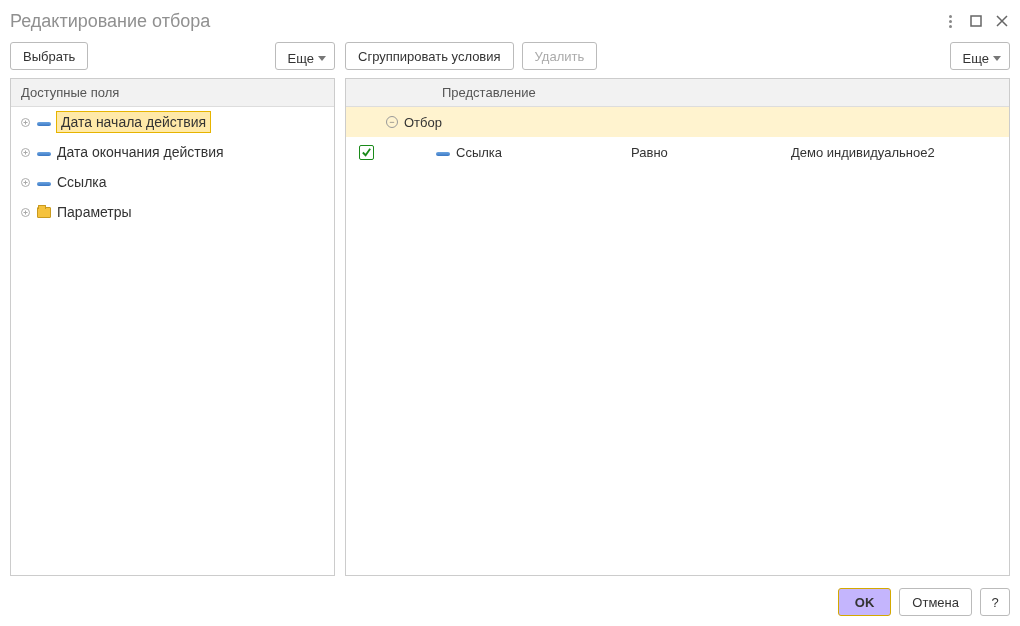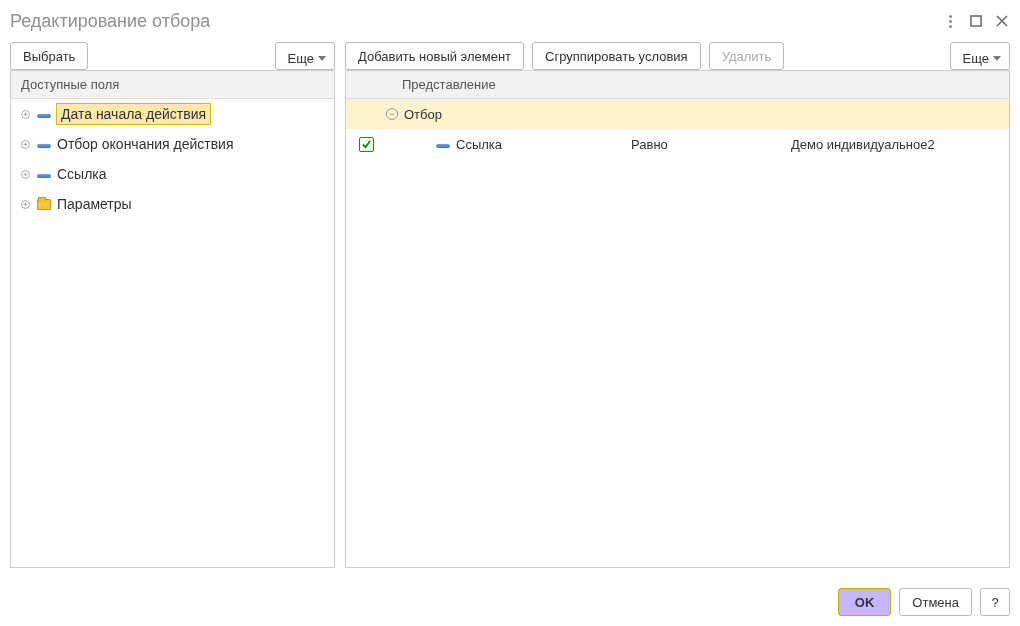--- a/index.html
+++ b/index.html
@@ -2,36 +2,36 @@
 <html><head>
 <meta charset="utf-8">
 <style>
   * { box-sizing: border-box; font-family: Arial, sans-serif; }
   body { margin: 0; background: #fff; font-size: 13px; color: #333; }
   .window { width: 1020px; height: 626px; position: relative; padding: 8px 10px; }
   .titlebar { display: flex; align-items: center; height: 26px; margin-bottom: 8px; }
   .title { font-size: 18px; color: #909090; flex: 1; }
   .title-btns { display: flex; gap: 10px; align-items: center; }
   .title-btn { width: 16px; height: 16px; display: flex; align-items: center; justify-content: center; cursor: pointer; color: #666; }
-  .toolbar-row { display: flex; gap: 10px; }
+  .toolbar-row { display: flex; gap: 10px; margin-bottom: 8px; }
   .toolbar-left { width: 325px; display: flex; gap: 8px; align-items: center; }
   .toolbar-right { flex: 1; display: flex; gap: 8px; align-items: center; }
   .btn {
     border: 1px solid #bbb; background: #fff; border-radius: 3px;
     padding: 5px 12px; font-size: 13px; color: #333; cursor: pointer;
     display: inline-flex; align-items: center; gap: 4px; height: 28px;
   }
   .btn-disabled { color: #aaa; cursor: default; }
   .btn-more { padding: 5px 8px 0 12px; }
   .spacer { flex: 1; }
   .main { display: flex; gap: 10px; height: 498px; }
   .panel-left { width: 325px; border: 1px solid #ccc; display: flex; flex-direction: column; }
   .panel-right { flex: 1; border: 1px solid #ccc; display: flex; flex-direction: column; }
   .panel-header { background: #f2f2f2; border-bottom: 1px solid #ddd; padding: 6px 10px; font-size: 13px; color: #555; }
-  .panel-header-right { display: flex; }
+  .panel-header-right { display: flex; gap: 40px; }
   .panel-header-right .col-check { width: 40px; }
   .panel-header-right .col-rep { flex: 1; padding-left: 6px; }
   .tree { flex: 1; overflow: auto; background: #fff; }
   .tree-row { display: flex; align-items: center; height: 30px; padding-left: 8px; gap: 6px; }
   .expander { width: 12px; height: 12px; display: flex; align-items: center; justify-content: center; color: #999; font-size: 10px; cursor: pointer; }
   .field-icon { width: 14px; height: 10px; display: inline-block; }
   .field-icon.bar { background: linear-gradient(#6aa3e0,#3b78c4); height: 4px; border-radius: 2px; margin-top: 3px; }
   .field-icon.folder-ic {
     width: 14px; height: 11px; background: #f5c23d; border: 1px solid #c99a1f; border-radius: 1px; position: relative;
   }
@@ -88,21 +88,20 @@
   <div class="toolbar-row">
     <div class="toolbar-left">
       <button class="btn">Выбрать</button>
       <div class="spacer"></div>
       <button class="btn btn-more">
         <span>Еще</span>
         <span class="chev-down"></span>
       </button>
     </div>
     <div class="toolbar-right">
-      <button class="btn">Добавить новый элемент</button>
       <button class="btn">Сгруппировать условия</button>
       <button class="btn btn-disabled">Удалить</button>
       <div class="spacer"></div>
       <button class="btn btn-more">
         <span>Еще</span>
         <span class="chev-down"></span>
       </button>
     </div>
   </div>
 
@@ -122,21 +121,21 @@
           <span class="tree-label">Дата начала действия</span>
         </div>
         <div class="tree-row">
           <span class="expander">
             <svg width="9" height="9" viewBox="0 0 9 9">
                 <circle cx="4.5" cy="4.5" r="4" fill="none" stroke="#aaa"></circle>
                 <path d="M2.5 4.5 H6.5 M4.5 2.5 V6.5" stroke="#aaa"></path>
               </svg>
           </span>
           <span class="field-icon bar"></span>
-          <span class="tree-label">Отбор окончания действия</span>
+          <span class="tree-label">Дата окончания действия</span>
         </div>
         <div class="tree-row">
           <span class="expander">
             <svg width="9" height="9" viewBox="0 0 9 9">
                 <circle cx="4.5" cy="4.5" r="4" fill="none" stroke="#aaa"></circle>
                 <path d="M2.5 4.5 H6.5 M4.5 2.5 V6.5" stroke="#aaa"></path>
               </svg>
           </span>
           <span class="field-icon bar"></span>
           <span class="tree-label">Ссылка</span>

